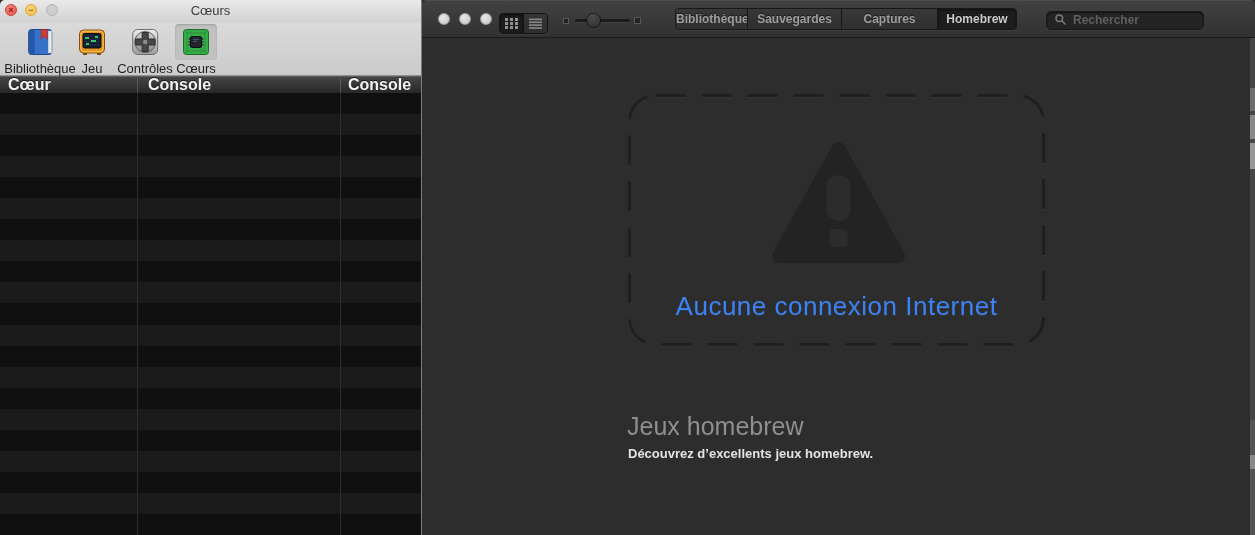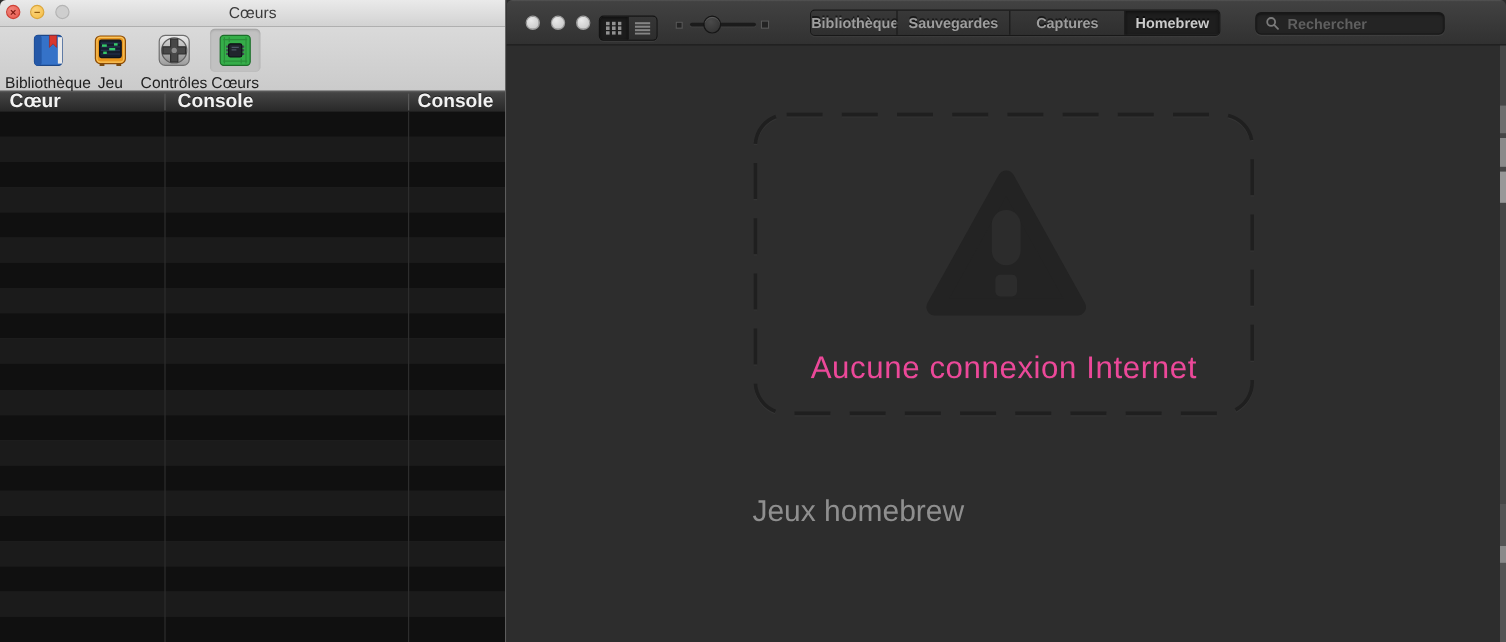--- a/index.html
+++ b/index.html
@@ -122,21 +122,21 @@
   .search-input::placeholder { color:#5f5f5f; opacity:1; }
   .search-icon { position:absolute; left:9px; top:4px; pointer-events:none; }
 
   .rw-content { position:absolute; left:0; top:38px; right:0; bottom:0; background:#2d2d2d; }
 
   .dash-box { position:absolute; left:205px; top:55px; width:419px; height:255px; }
   .warn-tri { position:absolute; left:348px; top:101px; }
   .offline-msg {
     position:absolute; left:205px; top:253px; width:419px;
     text-align:center; font-size:26px; letter-spacing:0.5px;
-    color:#ec4899; text-shadow:0 1px 0 rgba(255,255,255,0.04);
+    color:#3b82f6; text-shadow:0 1px 0 rgba(255,255,255,0.04);
   }
   .section-heading {
     position:absolute; left:205px; top:374px;
     font-size:25px; color:#8f8f8f;
   }
   .section-subheading {
     position:absolute; left:206px; top:408px;
     font-size:13px; font-weight:bold; color:#e3e3e3;
   }
 
@@ -363,20 +363,21 @@
     </div>
     <div class="warn-tri">
       <svg width="137" height="126" viewBox="0 0 137 126">
         <path d="M68.5 10 L128 117 L9 117 Z" fill="#232323" stroke="#232323" stroke-width="14" stroke-linejoin="round"></path>
         <rect x="56.5" y="36" width="24" height="46" rx="12" fill="#2c2c2c"></rect>
         <rect x="59.5" y="90" width="18" height="18" rx="4" fill="#2c2c2c"></rect>
       </svg>
     </div>
     <div class="offline-msg">Aucune connexion Internet</div>
     <div class="section-heading">Jeux homebrew</div>
+    <div class="section-subheading">Découvrez d’excellents jeux homebrew.</div>
   </div>
 </div>
 
 <div class="right-sliver">
   <div class="sliver-seg" style="top:50px;  height:23px; background:#6e6e6e"></div>
   <div class="sliver-seg" style="top:77px;  height:24px; background:#8a8a8a"></div>
   <div class="sliver-seg" style="top:105px; height:26px; background:#989898"></div>
   <div class="sliver-seg" style="top:382px; height:115px; background:#545454"></div>
   <div class="sliver-seg" style="top:417px; height:14px; background:#8a8a8a"></div>
 </div>

